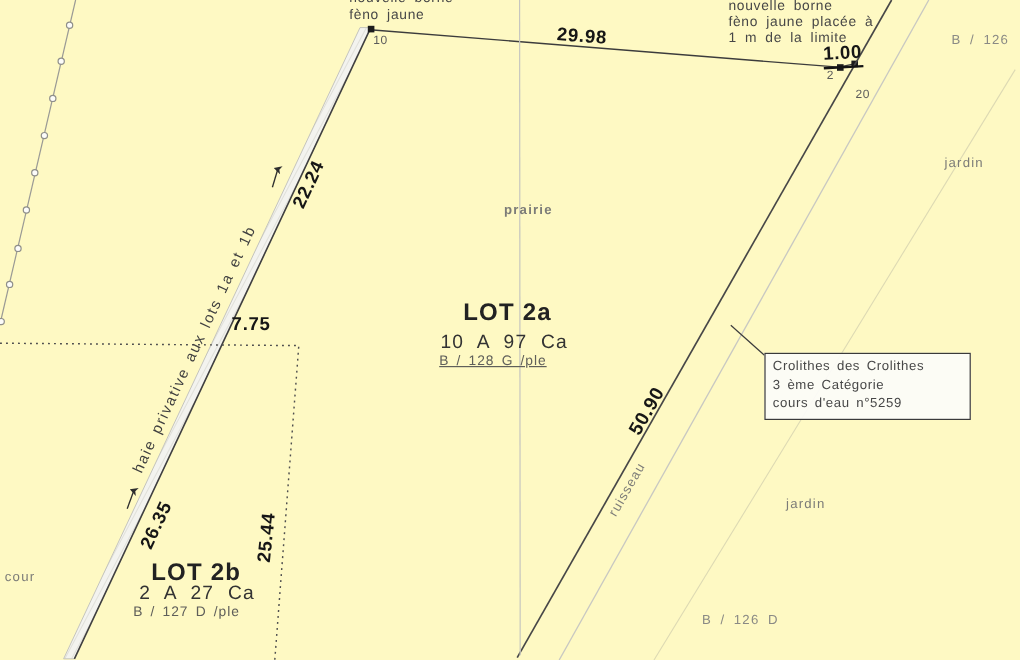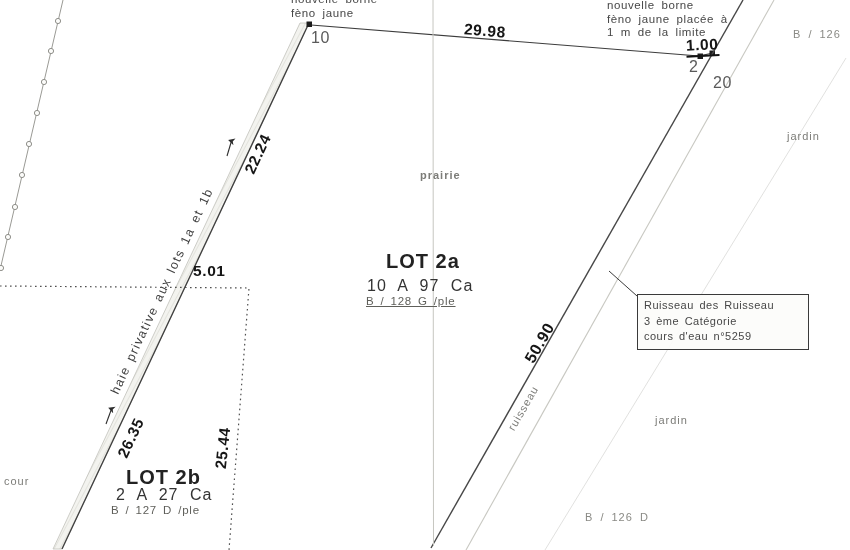--- a/index.html
+++ b/index.html
@@ -1,25 +1,25 @@
 <!DOCTYPE html>
 <html><head>
 <meta charset="utf-8">
 <style>
   html,body{margin:0;padding:0;background:#e8e8e6;}
   #plan{
     position:relative;width:850px;height:550px;overflow:hidden;
-    background:#ffffff;
+    background:#fef9c3;
     font-family:"Liberation Sans", sans-serif;
     color:#4a4a4a;
   }
   #linework{position:absolute;left:0;top:0;}
   .lbl{position:absolute;white-space:nowrap;}
   .note{font-size:11.5px;color:#474747;letter-spacing:.6px;word-spacing:3px;line-height:14px;}
-  .tiny{font-size:16px;color:#5a5a5a;letter-spacing:.5px;}
+  .tiny{font-size:10px;color:#5a5a5a;letter-spacing:.5px;}
   .area-lbl{font-size:11px;color:#7c7c78;letter-spacing:1px;word-spacing:3px;}
   .ref-lbl{font-size:11px;color:#8a8a85;letter-spacing:1px;word-spacing:3px;}
   .meas{font-size:15.5px;font-weight:700;color:#161616;letter-spacing:.6px;}
   .rot{text-align:center;}
   .lot-name{font-size:20px;font-weight:700;color:#222;letter-spacing:1px;}
   .lot-area{font-size:16px;color:#333;letter-spacing:1px;word-spacing:6px;}
   .lot-ref{font-size:11.5px;color:#5f5f5a;letter-spacing:.8px;word-spacing:2px;}
   .haie-lbl{font-size:12.5px;color:#3f3f3f;letter-spacing:1.4px;word-spacing:2px;}
   #stream-box{
     position:absolute;left:637px;top:294px;width:158px;
@@ -106,21 +106,21 @@
     <div>1 m de la limite</div>
   </div>
 
   <div class="lbl tiny" style="left:311px;top:29px;">10</div>
   <div class="lbl tiny" style="left:689px;top:58px;">2</div>
   <div class="lbl tiny" style="left:713px;top:74px;">20</div>
 
   <div class="lbl meas" style="left:464px;top:22px;transform:rotate(4.5deg);">29.98</div>
   <div class="lbl meas underline-meas" style="left:686px;top:36px;">1.00</div>
   <div class="lbl meas rot" style="left:226px;top:145px;width:64px;transform:rotate(-65deg);">22.24</div>
-  <div class="lbl meas" style="left:193px;top:262px;">5.01</div>
+  <div class="lbl meas" style="left:193px;top:262px;">7.75</div>
   <div class="lbl meas rot" style="left:99px;top:429px;width:64px;transform:rotate(-65deg);">26.35</div>
   <div class="lbl meas rot" style="left:191px;top:439px;width:64px;transform:rotate(-84deg);">25.44</div>
   <div class="lbl meas rot" style="left:505px;top:334px;width:70px;font-size:16px;transform:rotate(-60deg);">50.90</div>
 
   <div class="lbl area-lbl" style="left:420px;top:169px;font-weight:bold;">prairie</div>
   <div class="lbl area-lbl" style="left:787px;top:130px;">jardin</div>
   <div class="lbl area-lbl" style="left:655px;top:414px;">jardin</div>
   <div class="lbl area-lbl" style="left:4px;top:475px;">cour</div>
   <div class="lbl area-lbl rot" style="left:488px;top:402px;width:70px;font-size:11px;transform:rotate(-60deg);">ruisseau</div>
   <div class="lbl haie-lbl rot" style="left:42px;top:284px;width:240px;transform:rotate(-65deg);">haie privative aux lots 1a et 1b</div>
@@ -130,18 +130,18 @@
 
   <div class="lbl lot-name" style="left:386px;top:250px;">LOT 2a</div>
   <div class="lbl lot-area" style="left:367px;top:277px;">10 A 97 Ca</div>
   <div class="lbl lot-ref" style="left:366px;top:295px;text-decoration:underline;">B / 128 G /ple</div>
 
   <div class="lbl lot-name" style="left:126px;top:466px;">LOT 2b</div>
   <div class="lbl lot-area" style="left:116px;top:486px;">2 A 27 Ca</div>
   <div class="lbl lot-ref" style="left:111px;top:504px;">B / 127 D /ple</div>
 
   <div id="stream-box">
-    <div>Ruisseau des Ruisseau</div>
+    <div>Crolithes des Crolithes</div>
     <div>3 ème Catégorie</div>
     <div>cours d'eau n°5259</div>
   </div>
 
 </div>
 
 </body></html>

